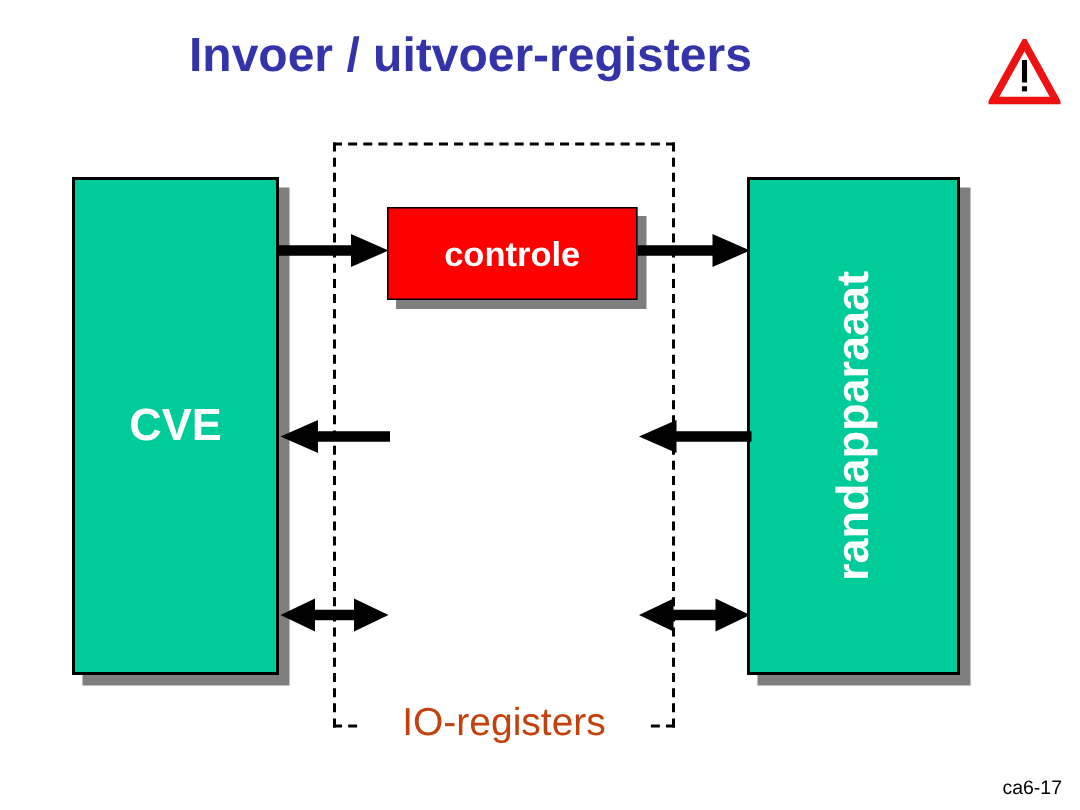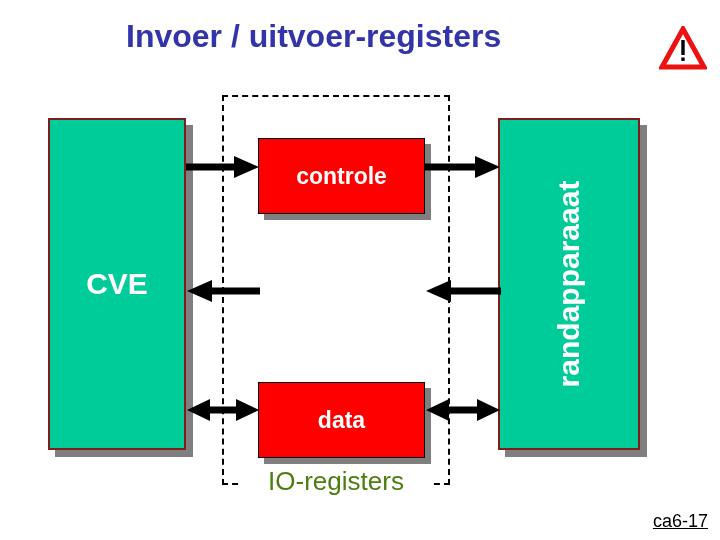--- a/index.html
+++ b/index.html
@@ -51,32 +51,32 @@
     box-sizing: border-box;
     background: transparent;
   }
   #io-group-label {
     position: absolute;
     left: 241px;
     top: 466px;
     width: 190px;
     text-align: center;
     font-size: 26px;
-    color: #4d7c0f;
+    color: #c2410c;
     background: #ffffff;
     padding: 0 6px;
     box-sizing: border-box;
     white-space: nowrap;
   }
 
   
   .green-block {
     position: absolute;
     background: #00cc99;
-    border: 2px solid #7f1d1d;
+    border: 2px solid #000000;
     box-sizing: border-box;
     box-shadow: 7px 7px 0 0 #7f7f7f;
     color: #ffffff;
     font-weight: bold;
     display: flex;
     align-items: center;
     justify-content: center;
   }
   #cve-block {
     left: 48px;
@@ -97,21 +97,21 @@
     font-size: 30px;
     font-weight: bold;
     color: #ffffff;
   }
 
   
   .red-block {
     position: absolute;
     left: 258px;
     width: 167px;
-    height: 76px;
+    height: 62px;
     background: #ff0000;
     border: 1px solid #000000;
     box-sizing: border-box;
     box-shadow: 6px 6px 0 0 #7f7f7f;
     color: #ffffff;
     font-size: 23px;
     font-weight: bold;
     display: flex;
     align-items: center;
     justify-content: center;
@@ -130,23 +130,22 @@
   .arrow-left-toestand  { left: 186px; top: 279px; }
   .arrow-right-toestand { left: 425px; top: 279px; }
   .arrow-left-data      { left: 186px; top: 398px; }
   .arrow-right-data     { left: 425px; top: 398px; }
 
   
   #page-ref {
     position: absolute;
     right: 12px;
     bottom: 8px;
-    font-size: 18px;
+    font-size: 13px;
     color: #000000;
-    text-decoration: underline;
   }
 </style>
 </head>
 <body>
 
 <div id="slide">
 
   <div id="title-text">Invoer / uitvoer-registers</div>
 
   <svg id="warning-triangle" viewBox="0 0 48 44">
@@ -164,23 +163,20 @@
 
   <div id="peripheral-block" class="green-block">
     <span id="peripheral-label">randapparaaat</span>
   </div>
 
   <div id="reg-controle" class="red-block">
     <span>controle</span>
   </div>
 
 
-  <div id="reg-data" class="red-block">
-    <span>data</span>
-  </div>
 
   <svg class="arrow-svg arrow-left-controle" width="74" height="24" viewBox="0 0 74 24">
     <rect x="0" y="8.5" width="54" height="7" fill="#000000"></rect>
     <polygon points="48,1 73,12 48,23" fill="#000000"></polygon>
   </svg>
 
   <svg class="arrow-svg arrow-right-controle" width="76" height="24" viewBox="0 0 76 24">
     <rect x="0" y="8.5" width="56" height="7" fill="#000000"></rect>
     <polygon points="50,1 75,12 50,23" fill="#000000"></polygon>
   </svg>

